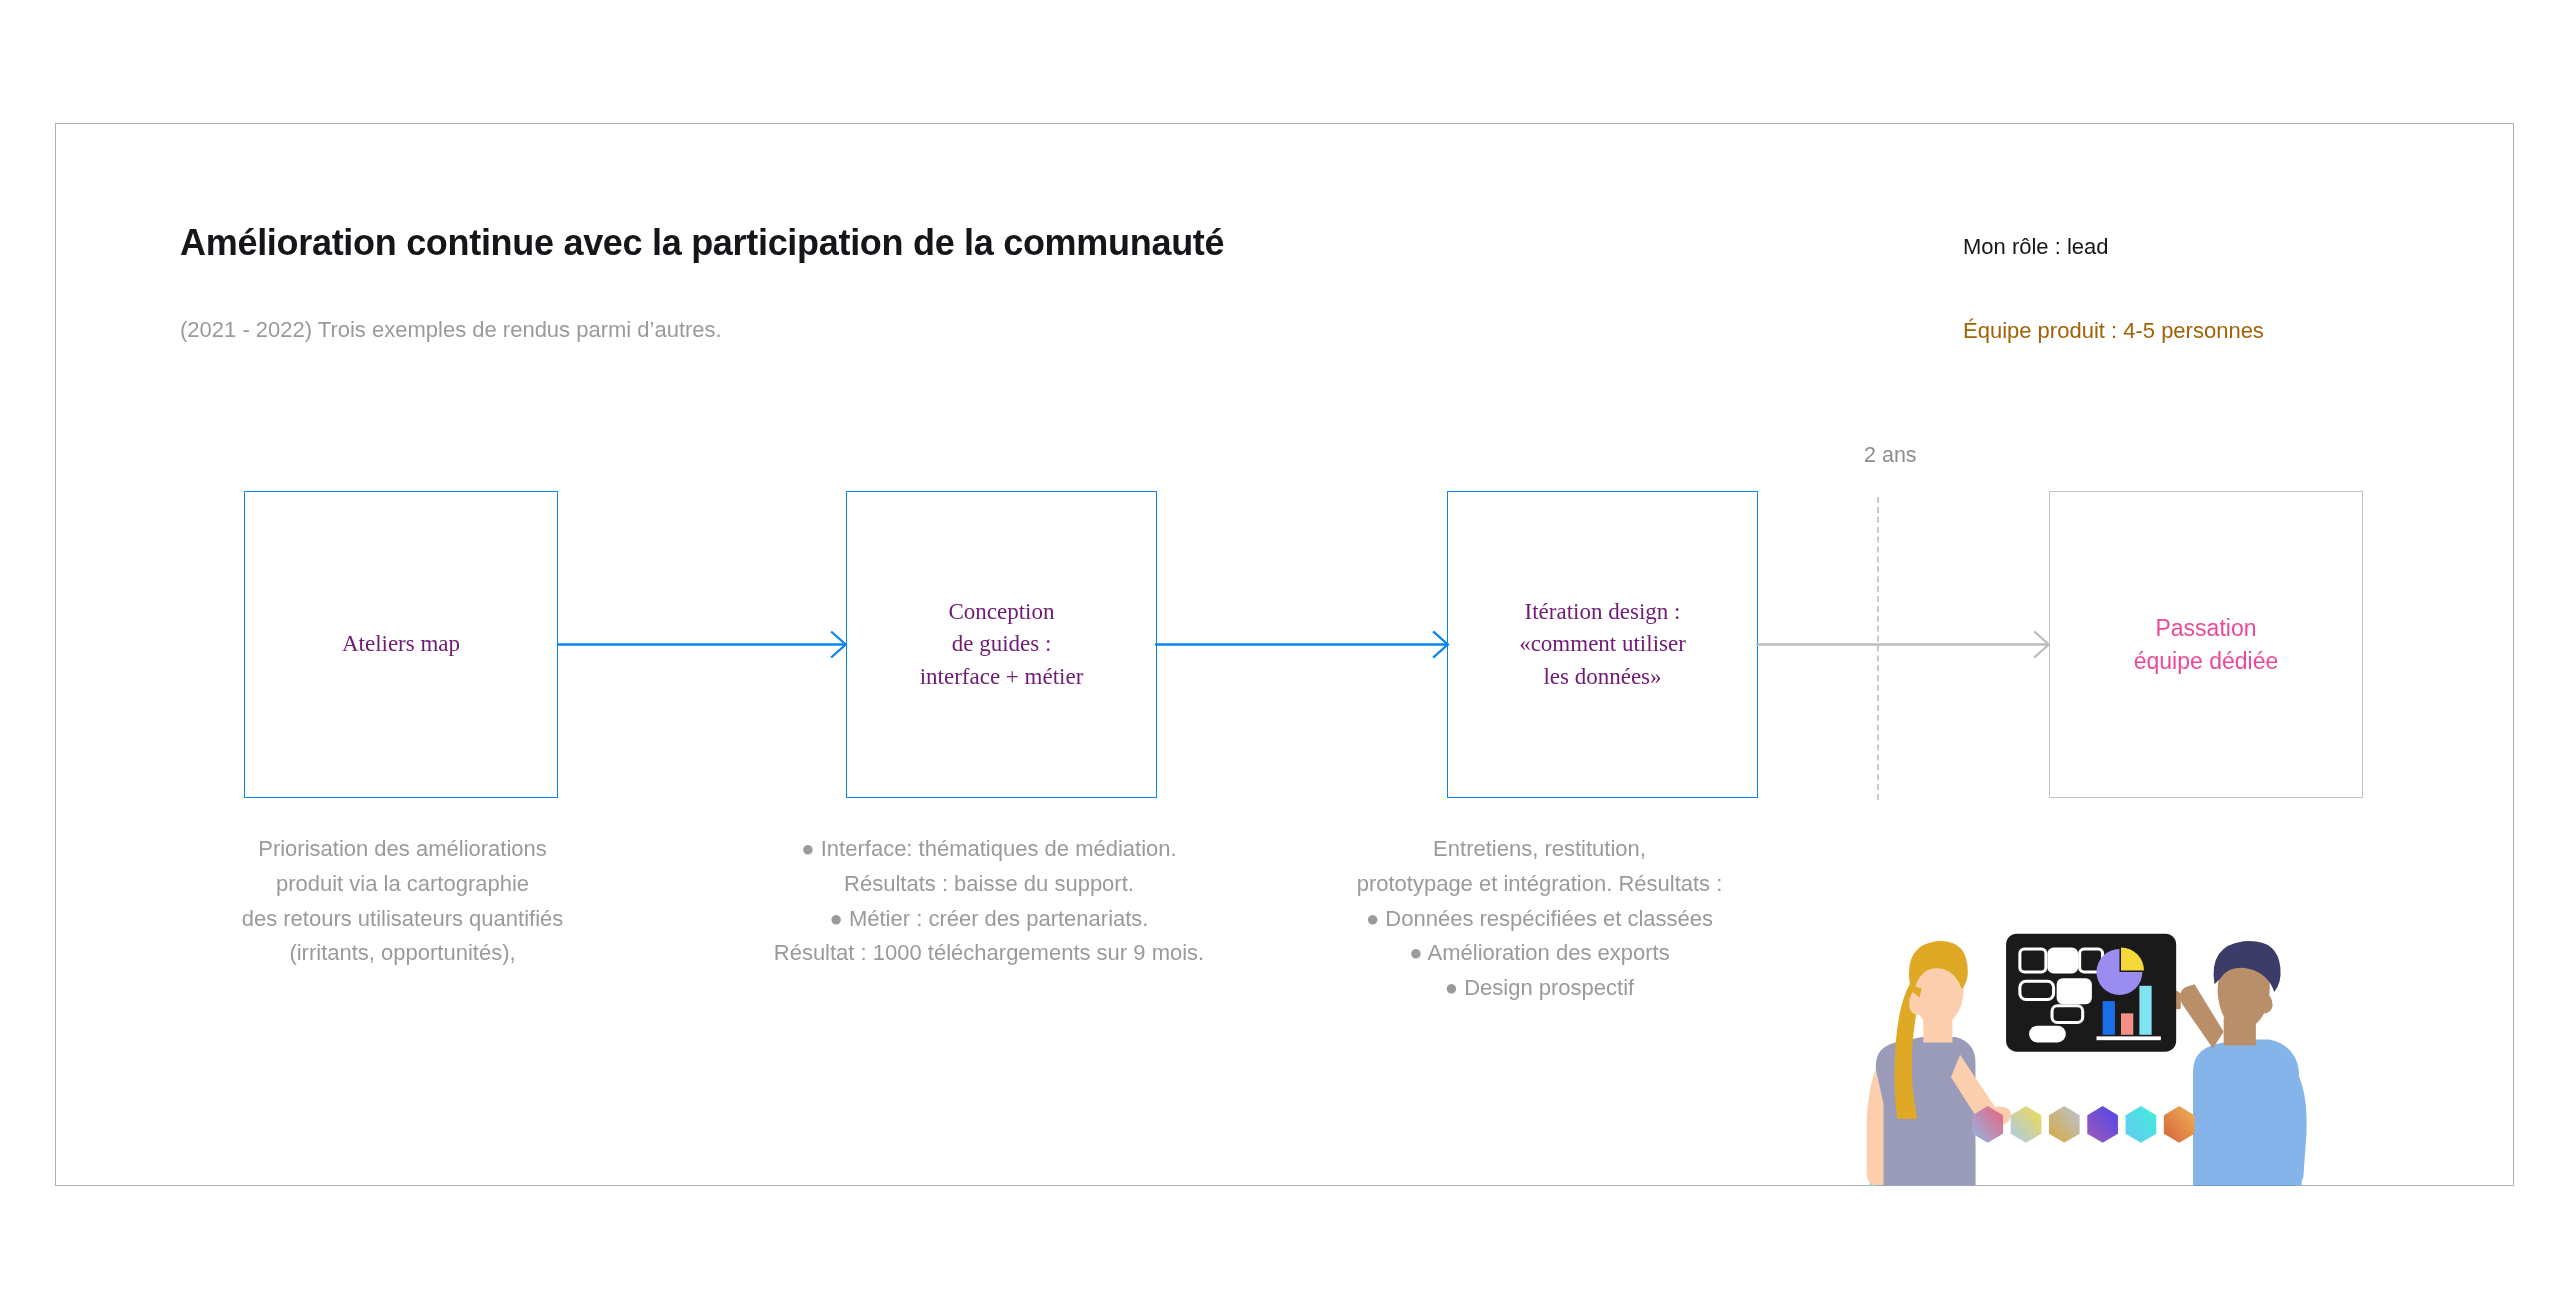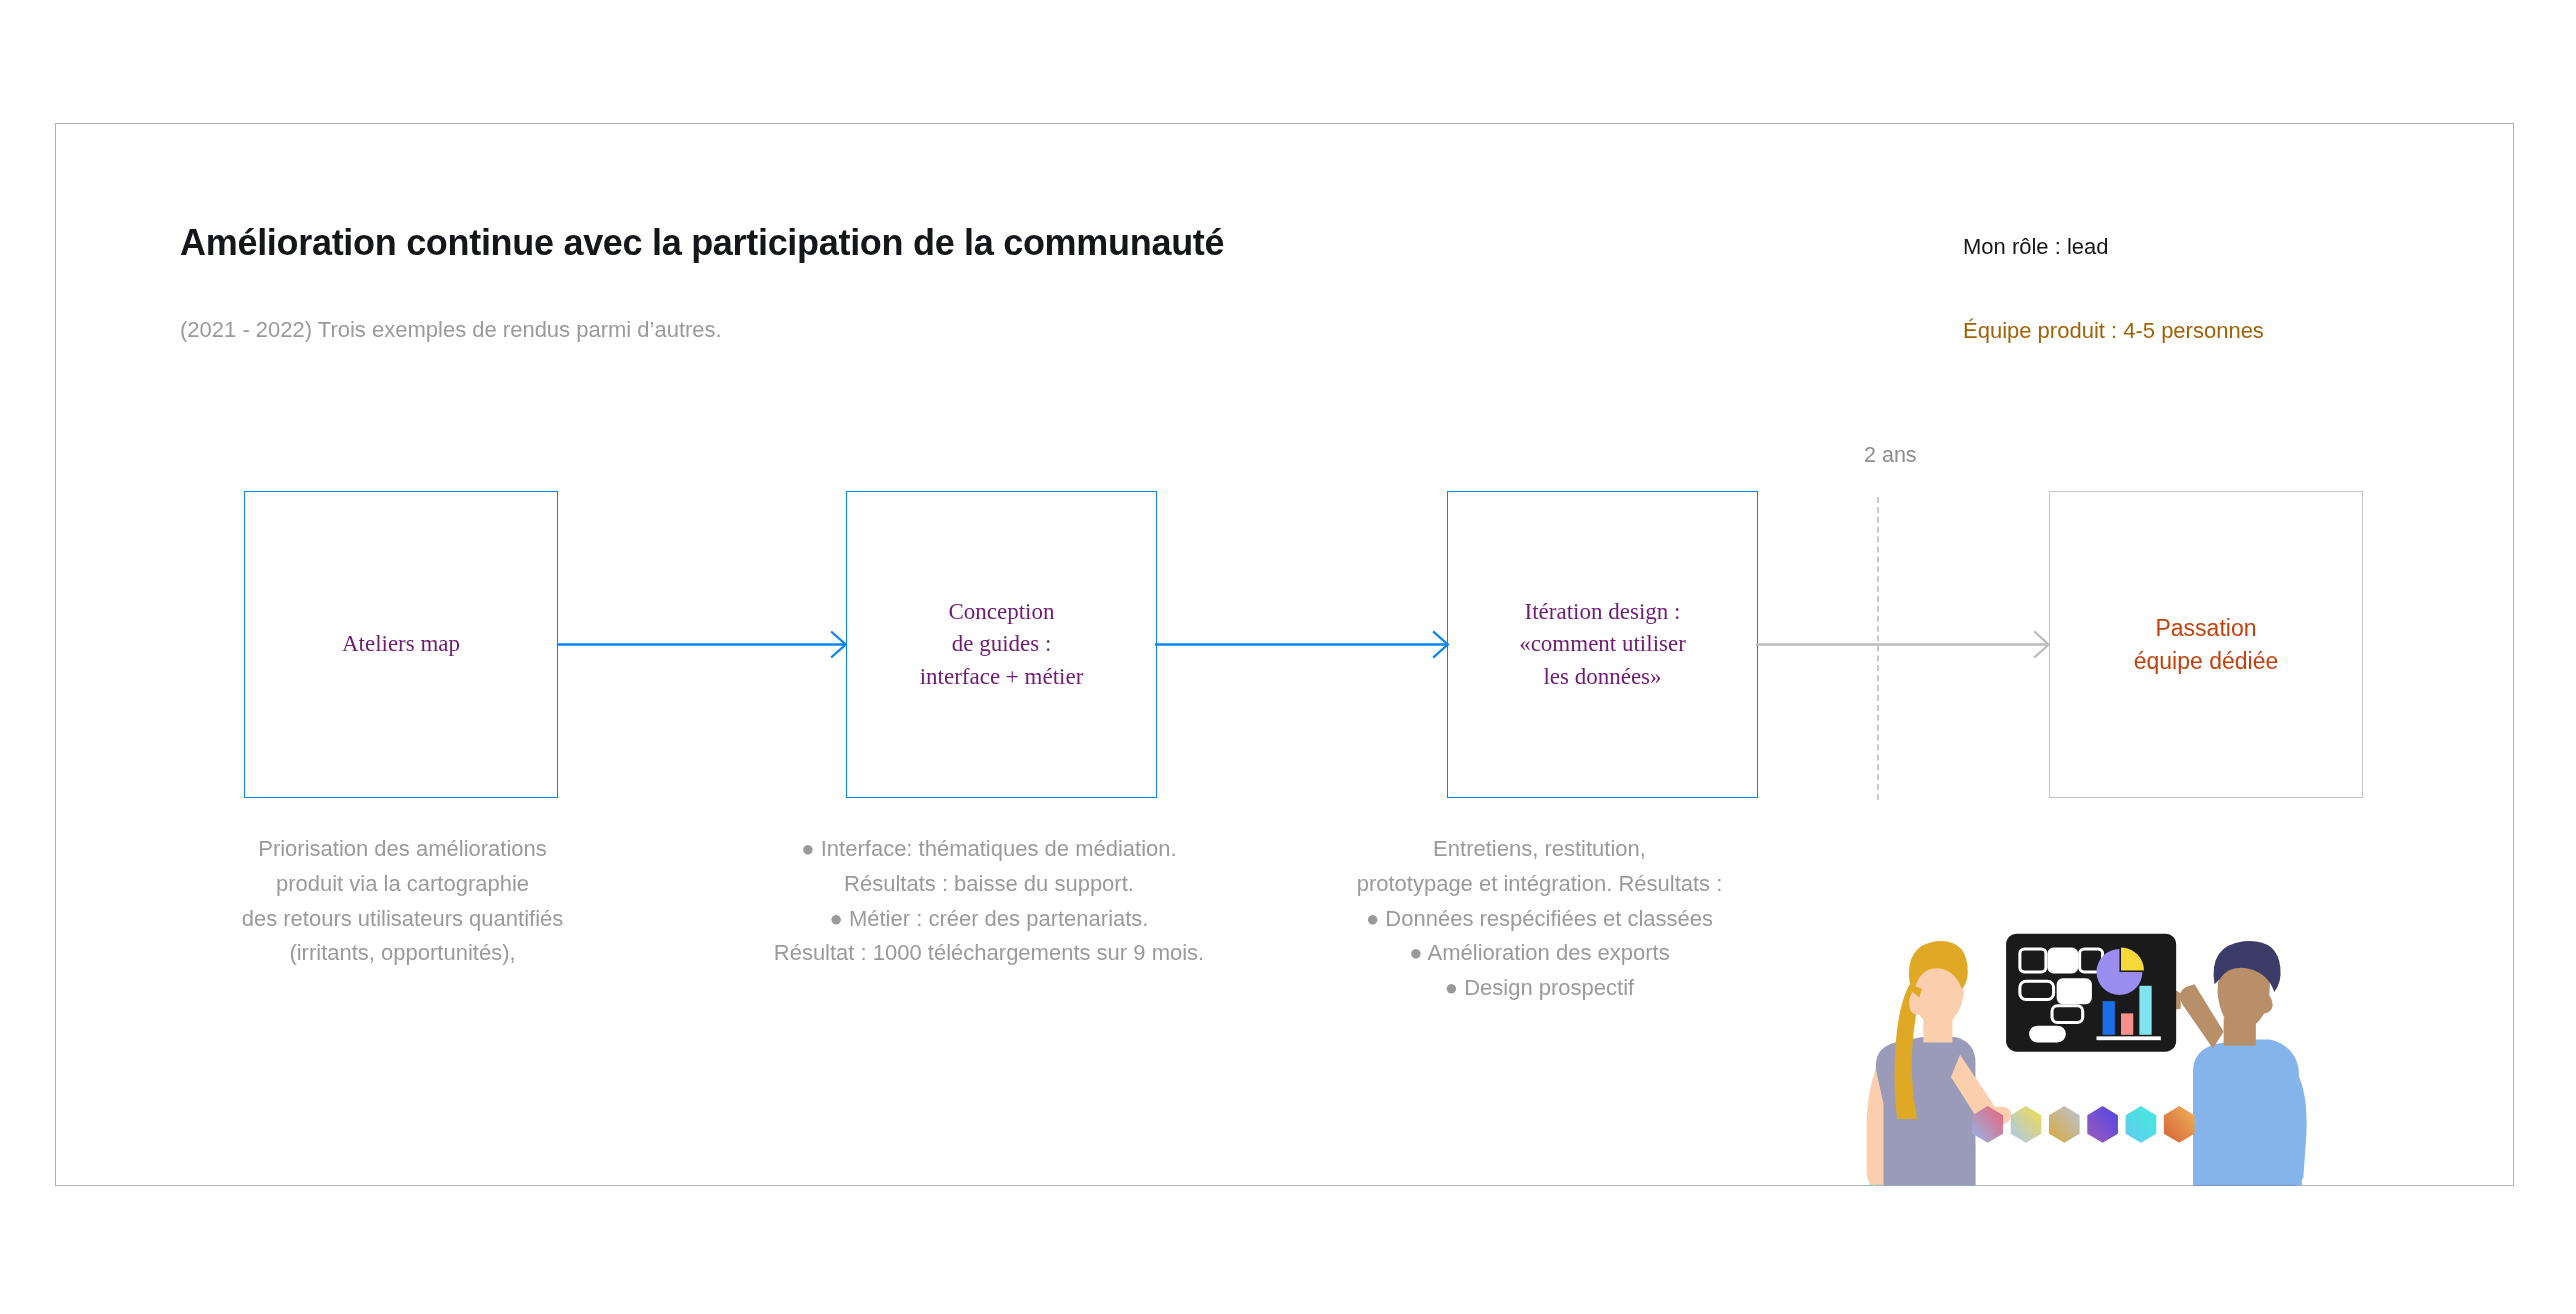--- a/index.html
+++ b/index.html
@@ -77,21 +77,21 @@
   }
   .flow-box.accent { border: 1.5px solid #0b84f3; }
   .flow-box.muted  { border: 1.5px solid #c3c3c3; }
 
   .flow-box .box-label {
     font-size: 23px;
     line-height: 1.42;
     padding: 0 12.3px;
   }
   .flow-box.accent .box-label { color: #701a75; font-family: Liberation Serif, serif; }
-  .flow-box.muted  .box-label { color: #c2410c; }
+  .flow-box.muted  .box-label { color: #ec4899; }
 
   #box-journey   { left: 244px;  width: 314px; }
   #box-guides    { left: 846px; width: 311px; }
   #box-iteration { left: 1447px; width: 311px; }
   #box-passation { left: 2049px; width: 314px; }
 
   
   .connector {
     position: absolute;
     top: 629px;

